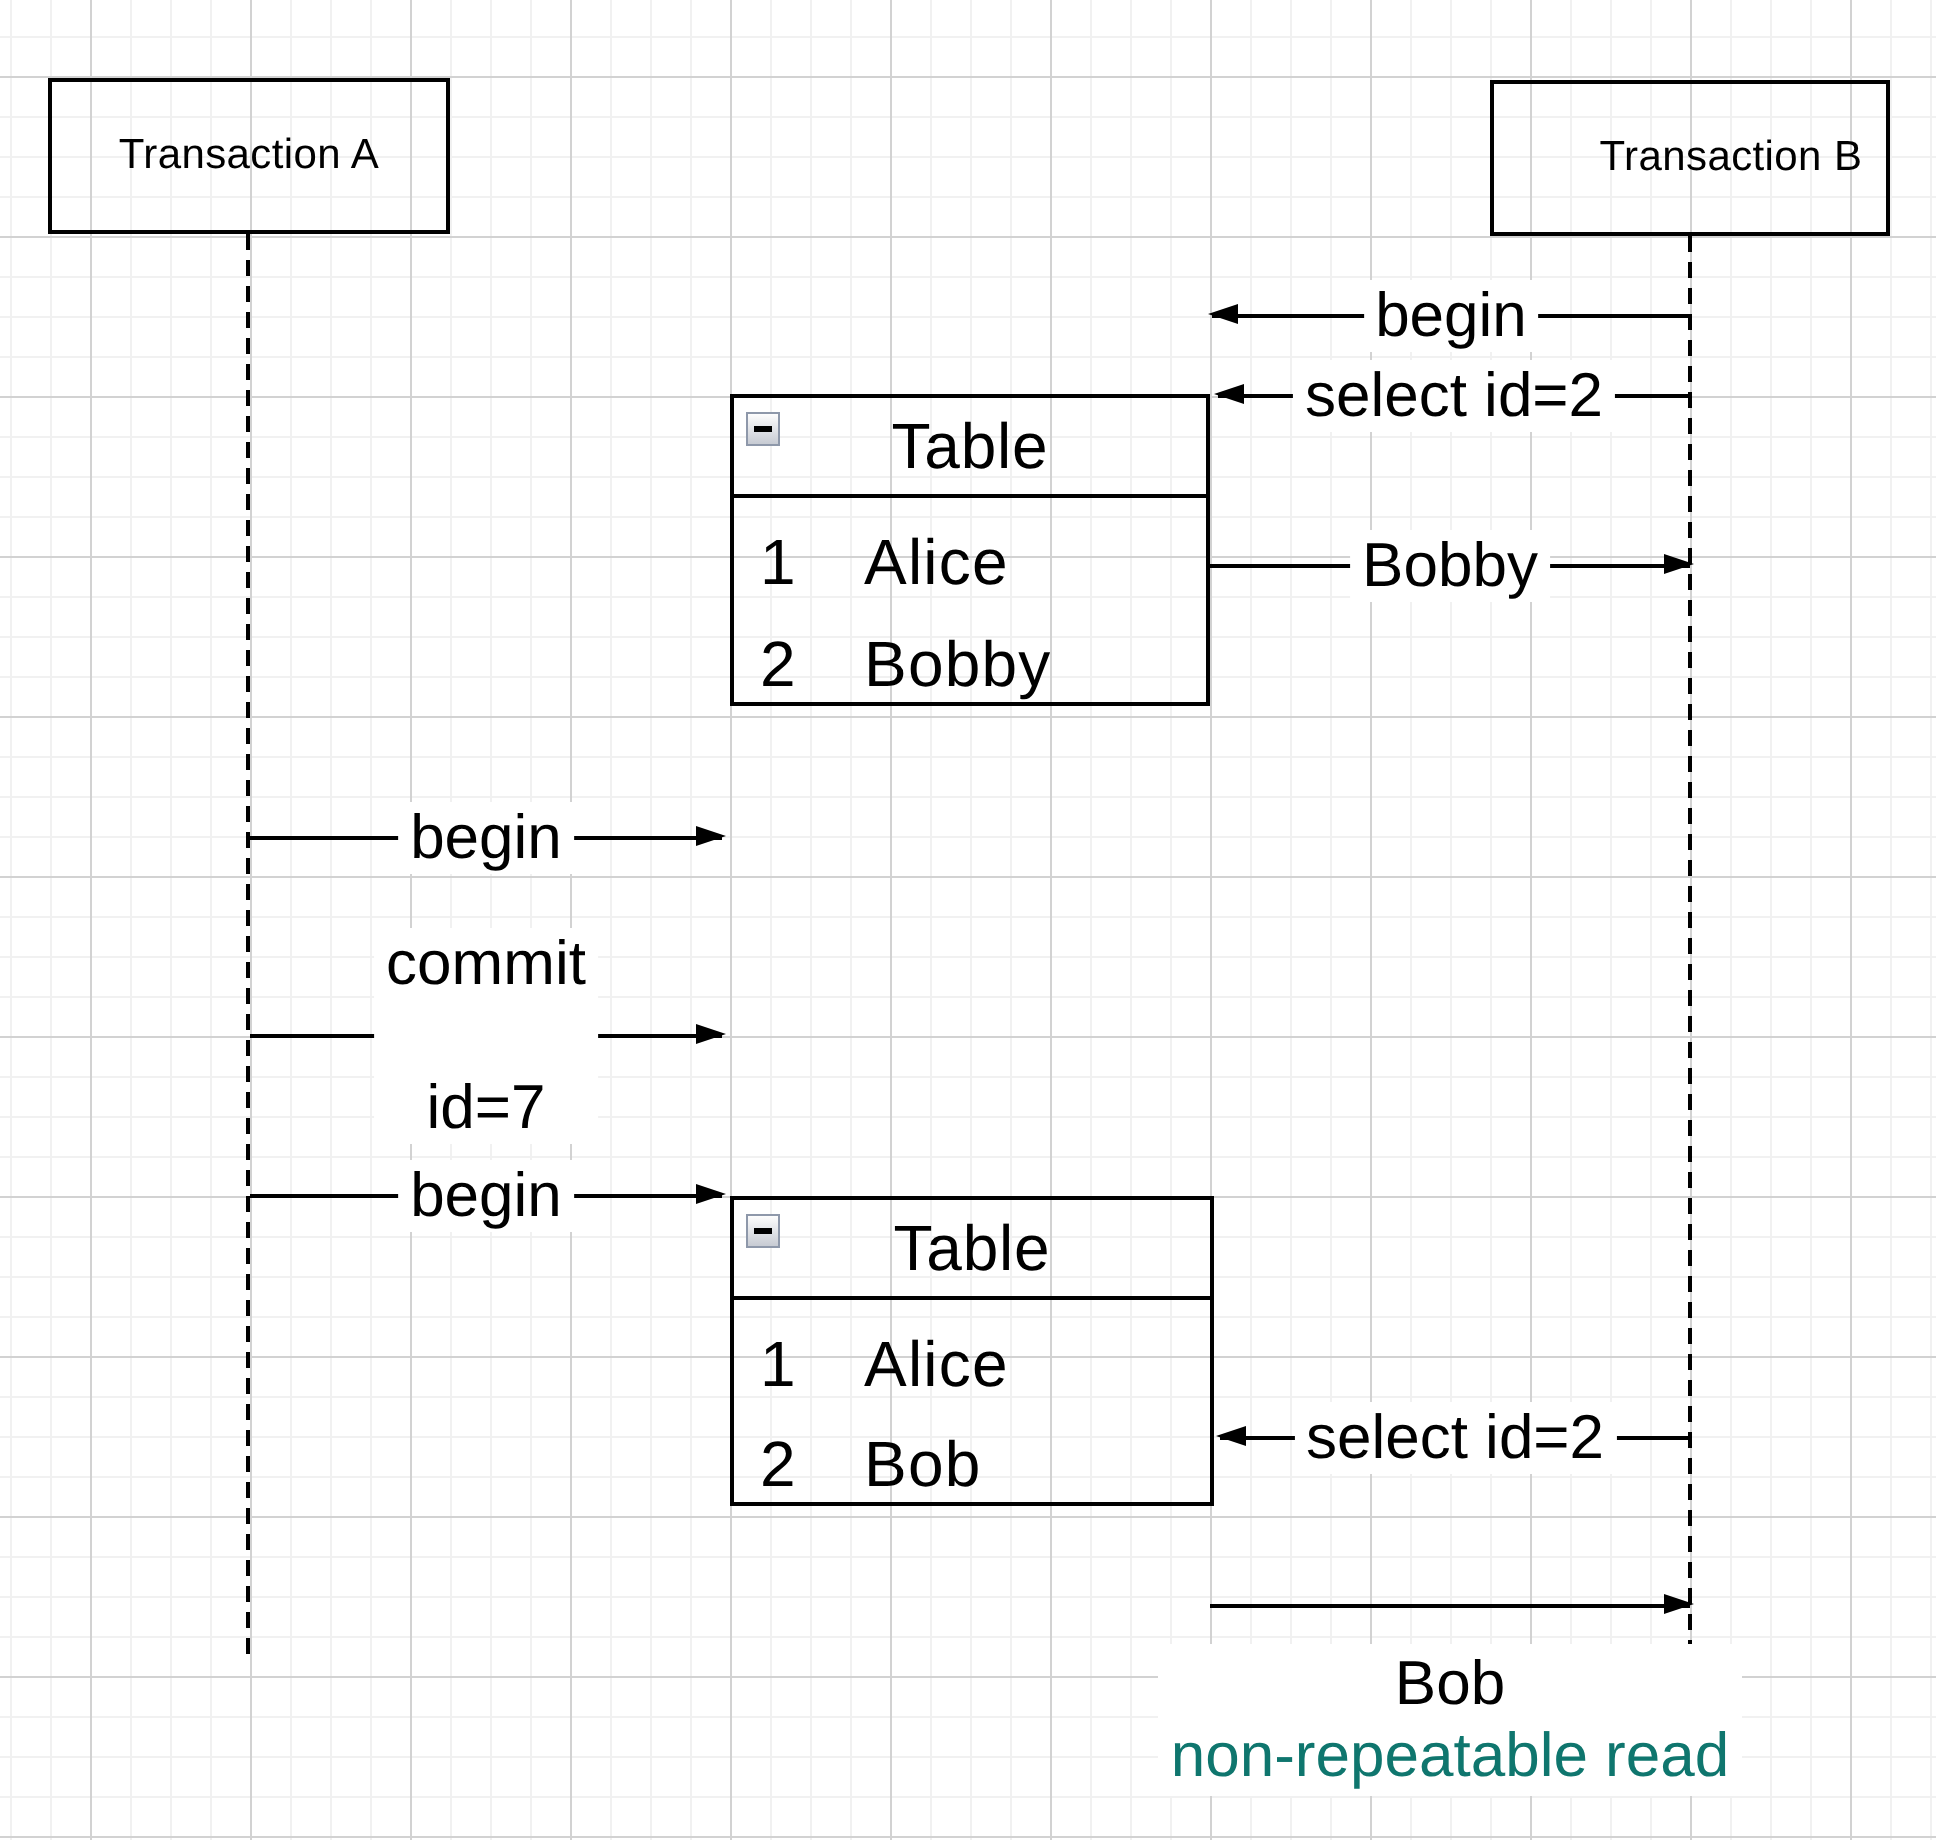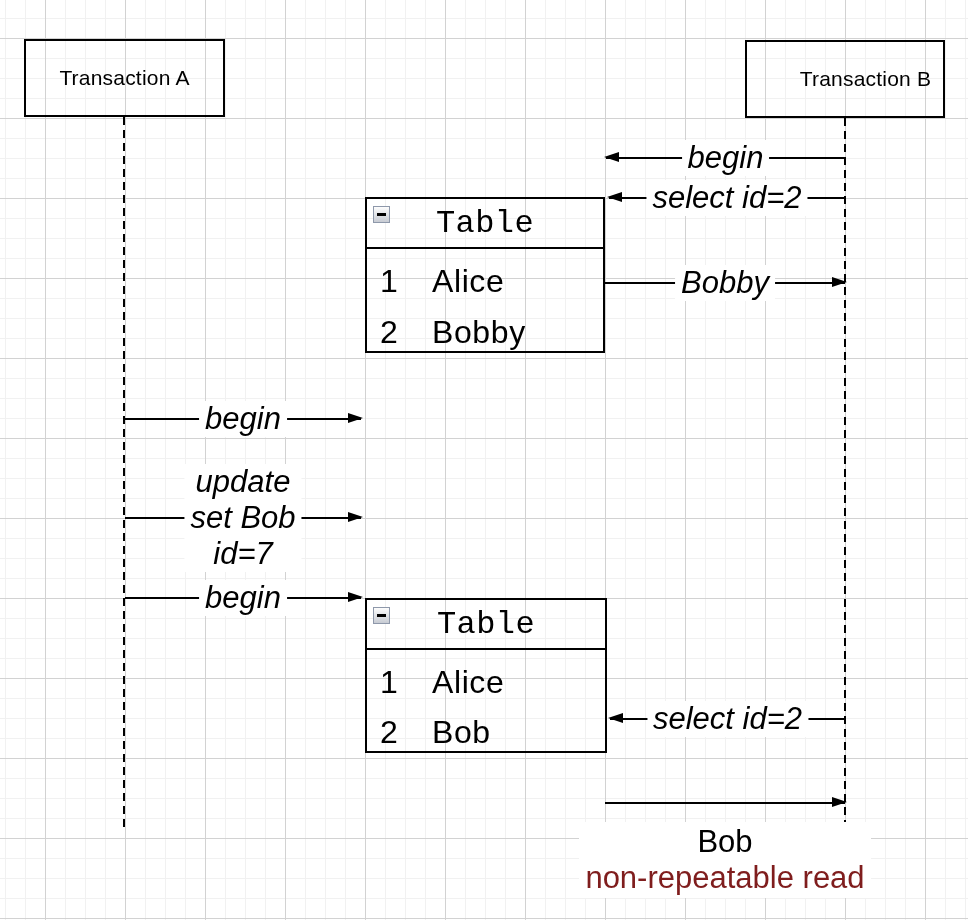--- a/index.html
+++ b/index.html
@@ -36,60 +36,60 @@
   .lifeline-b { left:844px; top:118px; height:712px; }
 
   
   .msg { position:absolute; border-top:2px solid #000; height:0; }
   .head { position:absolute; width:0; height:0; top:-7px; }
   .head-right { right:-2px; border-left:15px solid #000; border-top:5.5px solid transparent; border-bottom:5.5px solid transparent; }
   .head-left  { left:-2px;  border-right:15px solid #000; border-top:5.5px solid transparent; border-bottom:5.5px solid transparent; }
   .lbl {
     position:absolute; left:50%; top:-1px; transform:translate(-50%,-50%);
     background:#fff; padding:0 6px; font-size:31px; line-height:36px;
-    white-space:nowrap; text-align:center;font-style:italic;
+    white-space:nowrap; text-align:center;
   }
 
   .msg-begin-b    { left:606px; top:157px; width:239px; }
   .msg-select-b1  { left:609px; top:197px; width:236px; }
   .msg-bobby      { left:605px; top:282px; width:240px; }
   .msg-begin-a    { left:125px; top:418px; width:236px; }
   .msg-update-a   { left:125px; top:517px; width:236px; }
   .msg-commit-a   { left:125px; top:597px; width:236px; }
   .msg-select-b2  { left:610px; top:718px; width:235px; }
   .msg-result-bob { left:605px; top:802px; width:240px; }
 
   
   .dbtable { position:absolute; border:2px solid #000; background:transparent; }
   .dbtable-1 { left:365px; top:197px; width:240px; height:156px; }
   .dbtable-2 { left:365px; top:598px; width:242px; height:155px; }
   .dbtable .hdr {
     position:relative; height:50px; border-bottom:2px solid #000;
     display:flex; align-items:center; justify-content:center;
-    font-size:32px; letter-spacing:0.4px;font-family:Liberation Mono, monospace;
+    font-size:32px; letter-spacing:0.4px;
   }
   .collapse {
     position:absolute; left:6px; top:7px; width:17px; height:17px;
     border:1px solid #8e98aa; background:linear-gradient(#fdfdfd,#c7cbd3);
     display:flex; align-items:center; justify-content:center; cursor:pointer;
   }
   .collapse .minus { width:9px; height:3px; background:#000; }
   .dbtable .tbody { padding-top:7px; }
   .dbtable .trow { display:flex; align-items:center; height:51px; font-size:32px; letter-spacing:0.6px; }
   .dbtable-2 .trow { height:50px; }
   .trow .cid { width:52px; padding-left:13px; flex:none; }
   .trow .cname { padding-left:13px; }
 
   
   .result-block {
     position:absolute; left:579px; top:822px; width:292px;
     background:#fff; text-align:center; font-size:31px; line-height:36px;
     padding:2px 0;
   }
-  .result-block .annot { color:#7f1d1d; }
+  .result-block .annot { color:#0f766e; }
 </style>
 </head>
 <body>
 
 <div class="canvas">
 
   <div class="actor actor-a">
     <span>Transaction A</span>
   </div>
   <div class="actor actor-b">
@@ -152,21 +152,21 @@
     <span class="lbl">Bobby</span>
   </div>
 
   <div class="msg msg-begin-a">
     <span class="head head-right"></span>
     <span class="lbl">begin</span>
   </div>
 
   <div class="msg msg-update-a">
     <span class="head head-right"></span>
-    <span class="lbl"><span>update</span><br><span>set Bob</span><br><span>id=7</span></span>
+    <span class="lbl"><span>commit</span><br><br><span>id=7</span></span>
   </div>
 
   <div class="msg msg-commit-a">
     <span class="head head-right"></span>
     <span class="lbl">begin</span>
   </div>
 
   <div class="msg msg-select-b2">
     <span class="head head-left"></span>
     <span class="lbl">select id=2</span>

